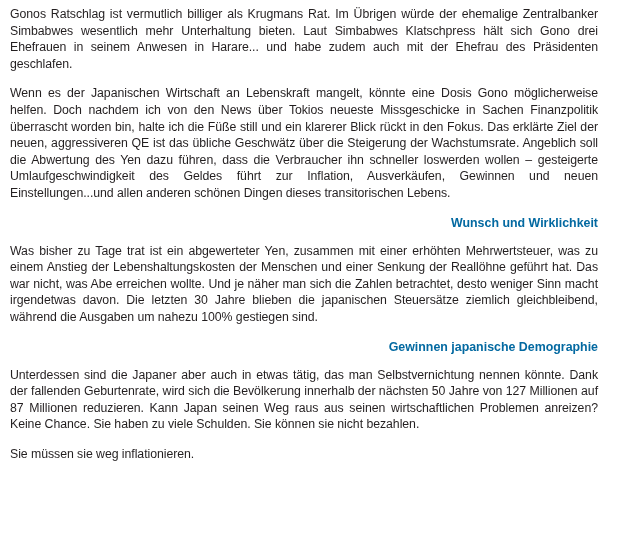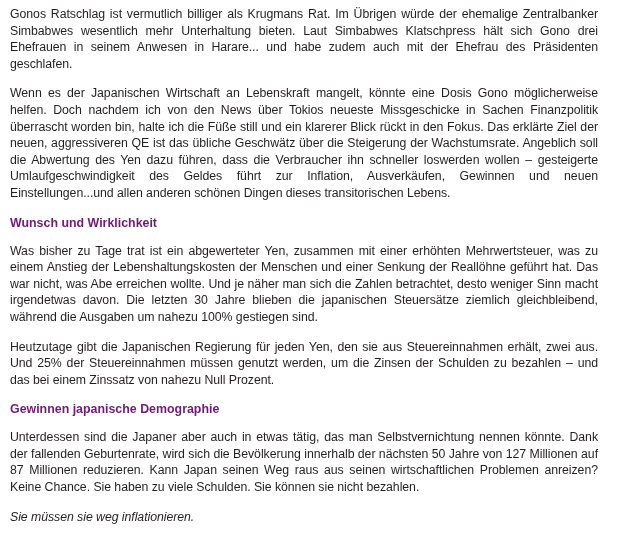--- a/index.html
+++ b/index.html
@@ -25,33 +25,32 @@
     margin: 0 0 13px 0;
     text-align: justify;
     color: #231f20;
     letter-spacing: -0.05px;
   }
   h2.heading {
     font-size: 12.4px;
     line-height: 16px;
     font-weight: bold;
     margin: 0 0 12px 0;
-    color: #701a75;
+    color: #0369a1;
+    text-align: right;
   }
   p.para:last-child {
     margin-bottom: 8px;
-    font-style: italic;
   }
 </style>
 </head>
 <body>
 
 <div class="article">
   <p class="para">Gonos Ratschlag ist vermutlich billiger als Krugmans Rat. Im Übrigen würde der ehemalige Zentralbanker Simbabwes wesentlich mehr Unterhaltung bieten. Laut Simbabwes Klatschpress hält sich Gono drei Ehefrauen in seinem Anwesen in Harare... und habe zudem auch mit der Ehefrau des Präsidenten geschlafen.</p>
   <p class="para">Wenn es der Japanischen Wirtschaft an Lebenskraft mangelt, könnte eine Dosis Gono möglicherweise helfen. Doch nachdem ich von den News über Tokios neueste Missgeschicke in Sachen Finanzpolitik überrascht worden bin, halte ich die Füße still und ein klarerer Blick rückt in den Fokus. Das erklärte Ziel der neuen, aggressiveren QE ist das übliche Geschwätz über die Steigerung der Wachstumsrate. Angeblich soll die Abwertung des Yen dazu führen, dass die Verbraucher ihn schneller loswerden wollen – gesteigerte Umlaufgeschwindigkeit des Geldes führt zur Inflation, Ausverkäufen, Gewinnen und neuen Einstellungen...und allen anderen schönen Dingen dieses transitorischen Lebens.</p>
   <h2 class="heading">Wunsch und Wirklichkeit</h2>
   <p class="para">Was bisher zu Tage trat ist ein abgewerteter Yen, zusammen mit einer erhöhten Mehrwertsteuer, was zu einem Anstieg der Lebenshaltungskosten der Menschen und einer Senkung der Reallöhne geführt hat. Das war nicht, was Abe erreichen wollte. Und je näher man sich die Zahlen betrachtet, desto weniger Sinn macht irgendetwas davon. Die letzten 30 Jahre blieben die japanischen Steuersätze ziemlich gleichbleibend, während die Ausgaben um nahezu 100% gestiegen sind.</p>
-  <p class="para">Heutzutage gibt die Japanischen Regierung für jeden Yen, den sie aus Steuereinnahmen erhält, zwei aus. Und 25% der Steuereinnahmen müssen genutzt werden, um die Zinsen der Schulden zu bezahlen – und das bei einem Zinssatz von nahezu Null Prozent.</p>
   <h2 class="heading">Gewinnen japanische Demographie</h2>
   <p class="para">Unterdessen sind die Japaner aber auch in etwas tätig, das man Selbstvernichtung nennen könnte. Dank der fallenden Geburtenrate, wird sich die Bevölkerung innerhalb der nächsten 50 Jahre von 127 Millionen auf 87 Millionen reduzieren. Kann Japan seinen Weg raus aus seinen wirtschaftlichen Problemen anreizen? Keine Chance. Sie haben zu viele Schulden. Sie können sie nicht bezahlen.</p>
   <p class="para">Sie müssen sie weg inflationieren.</p>
 
 </div>
 
 </body></html>

